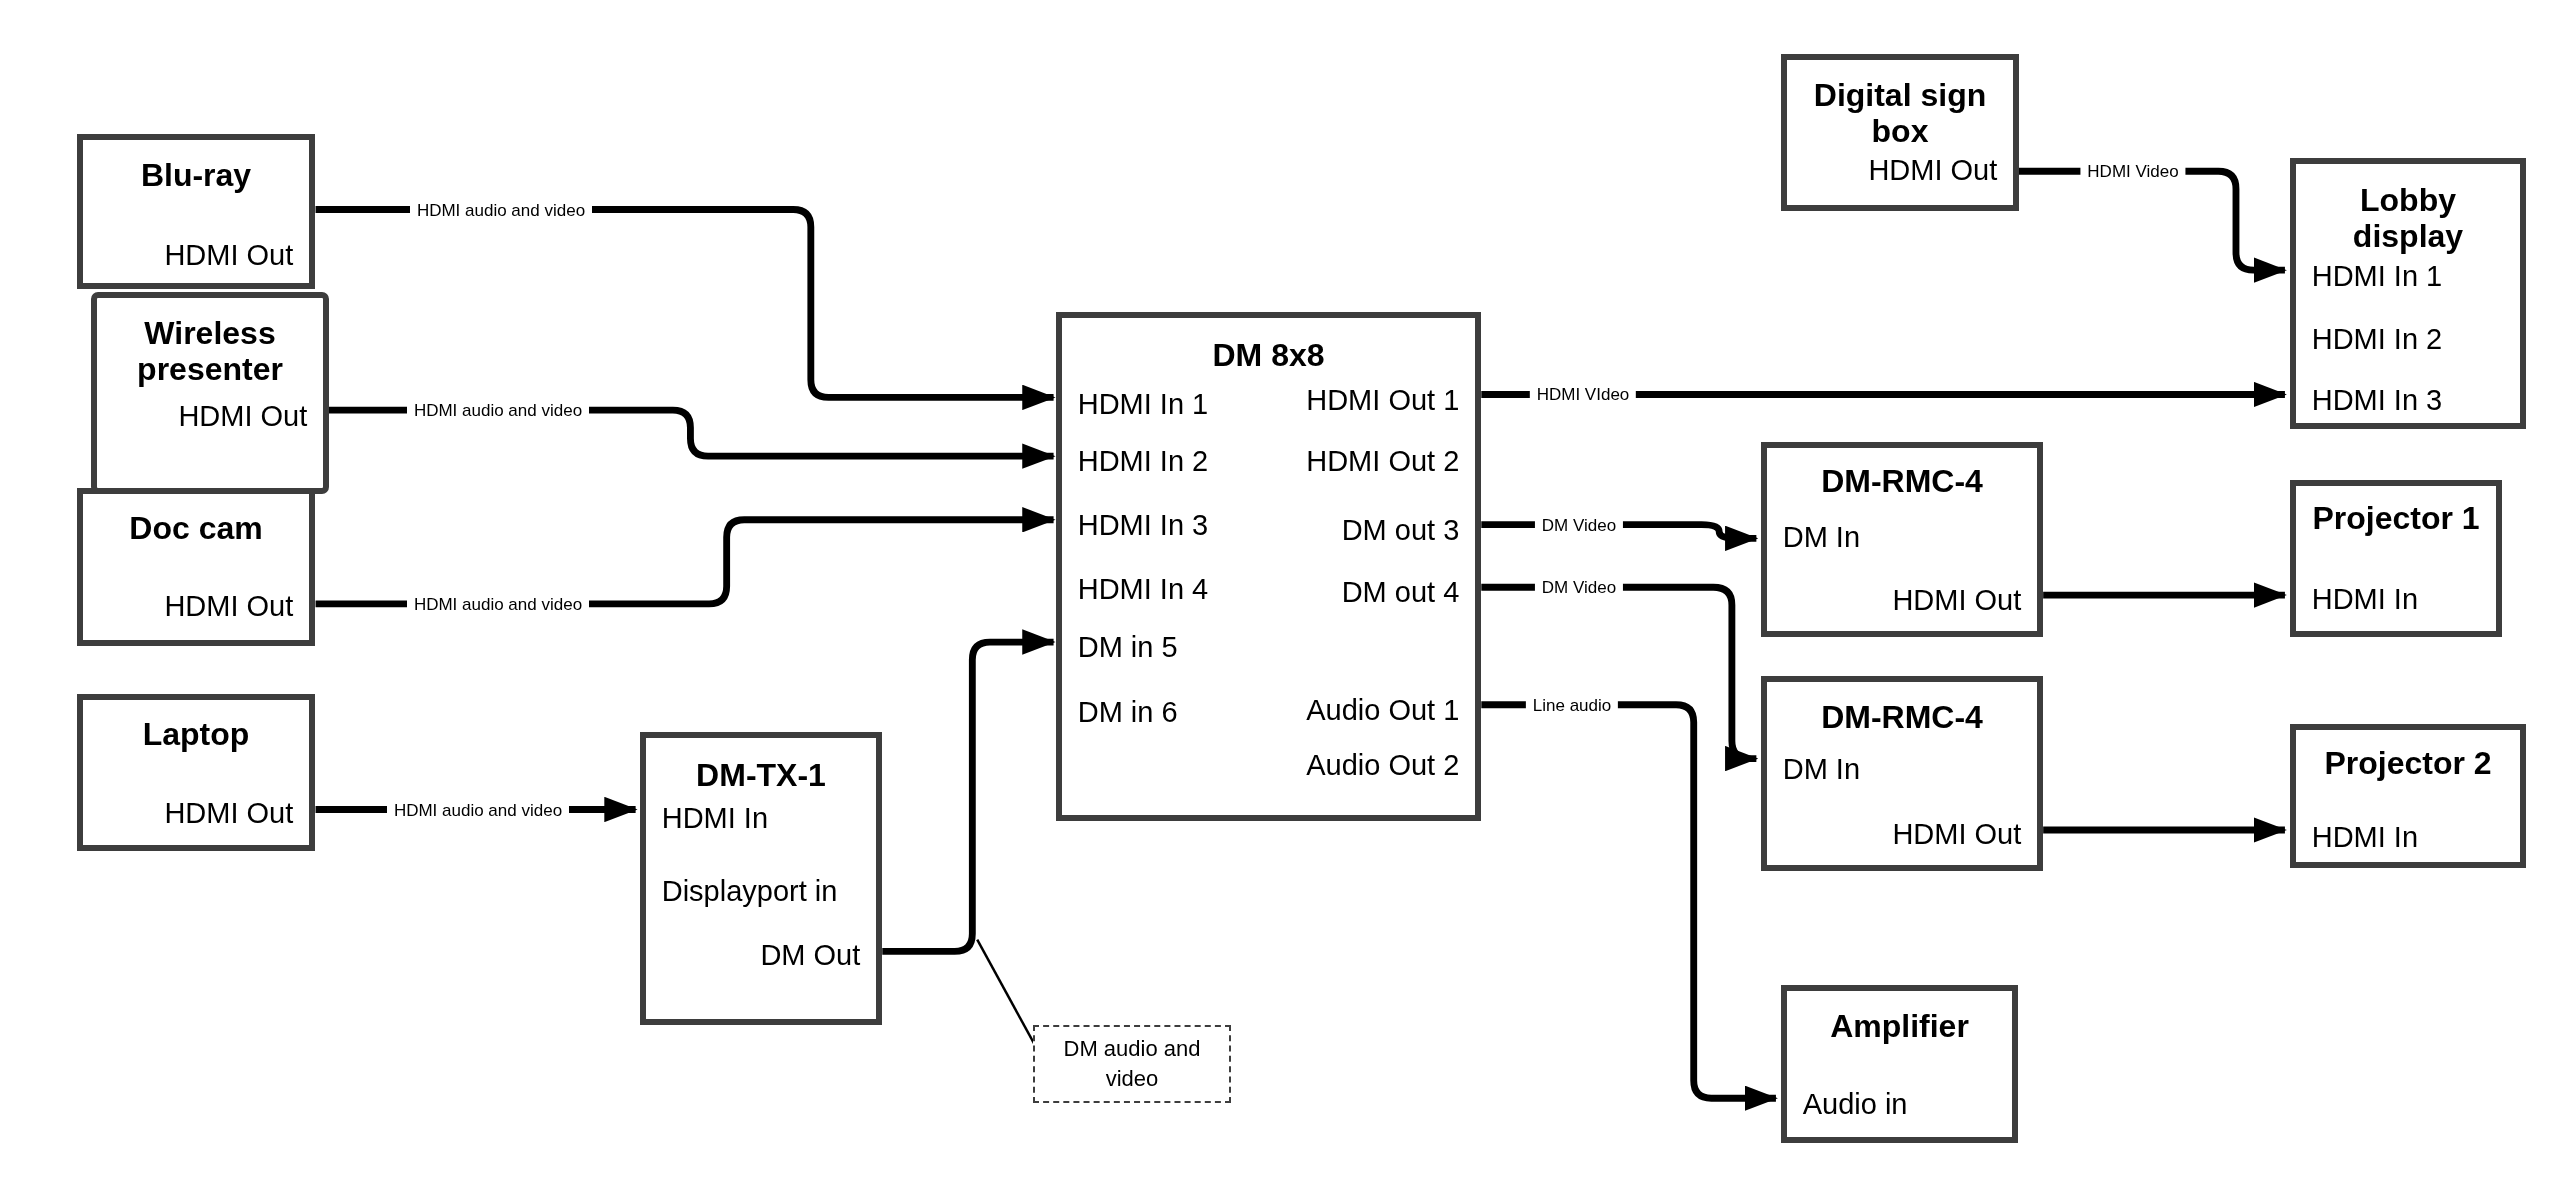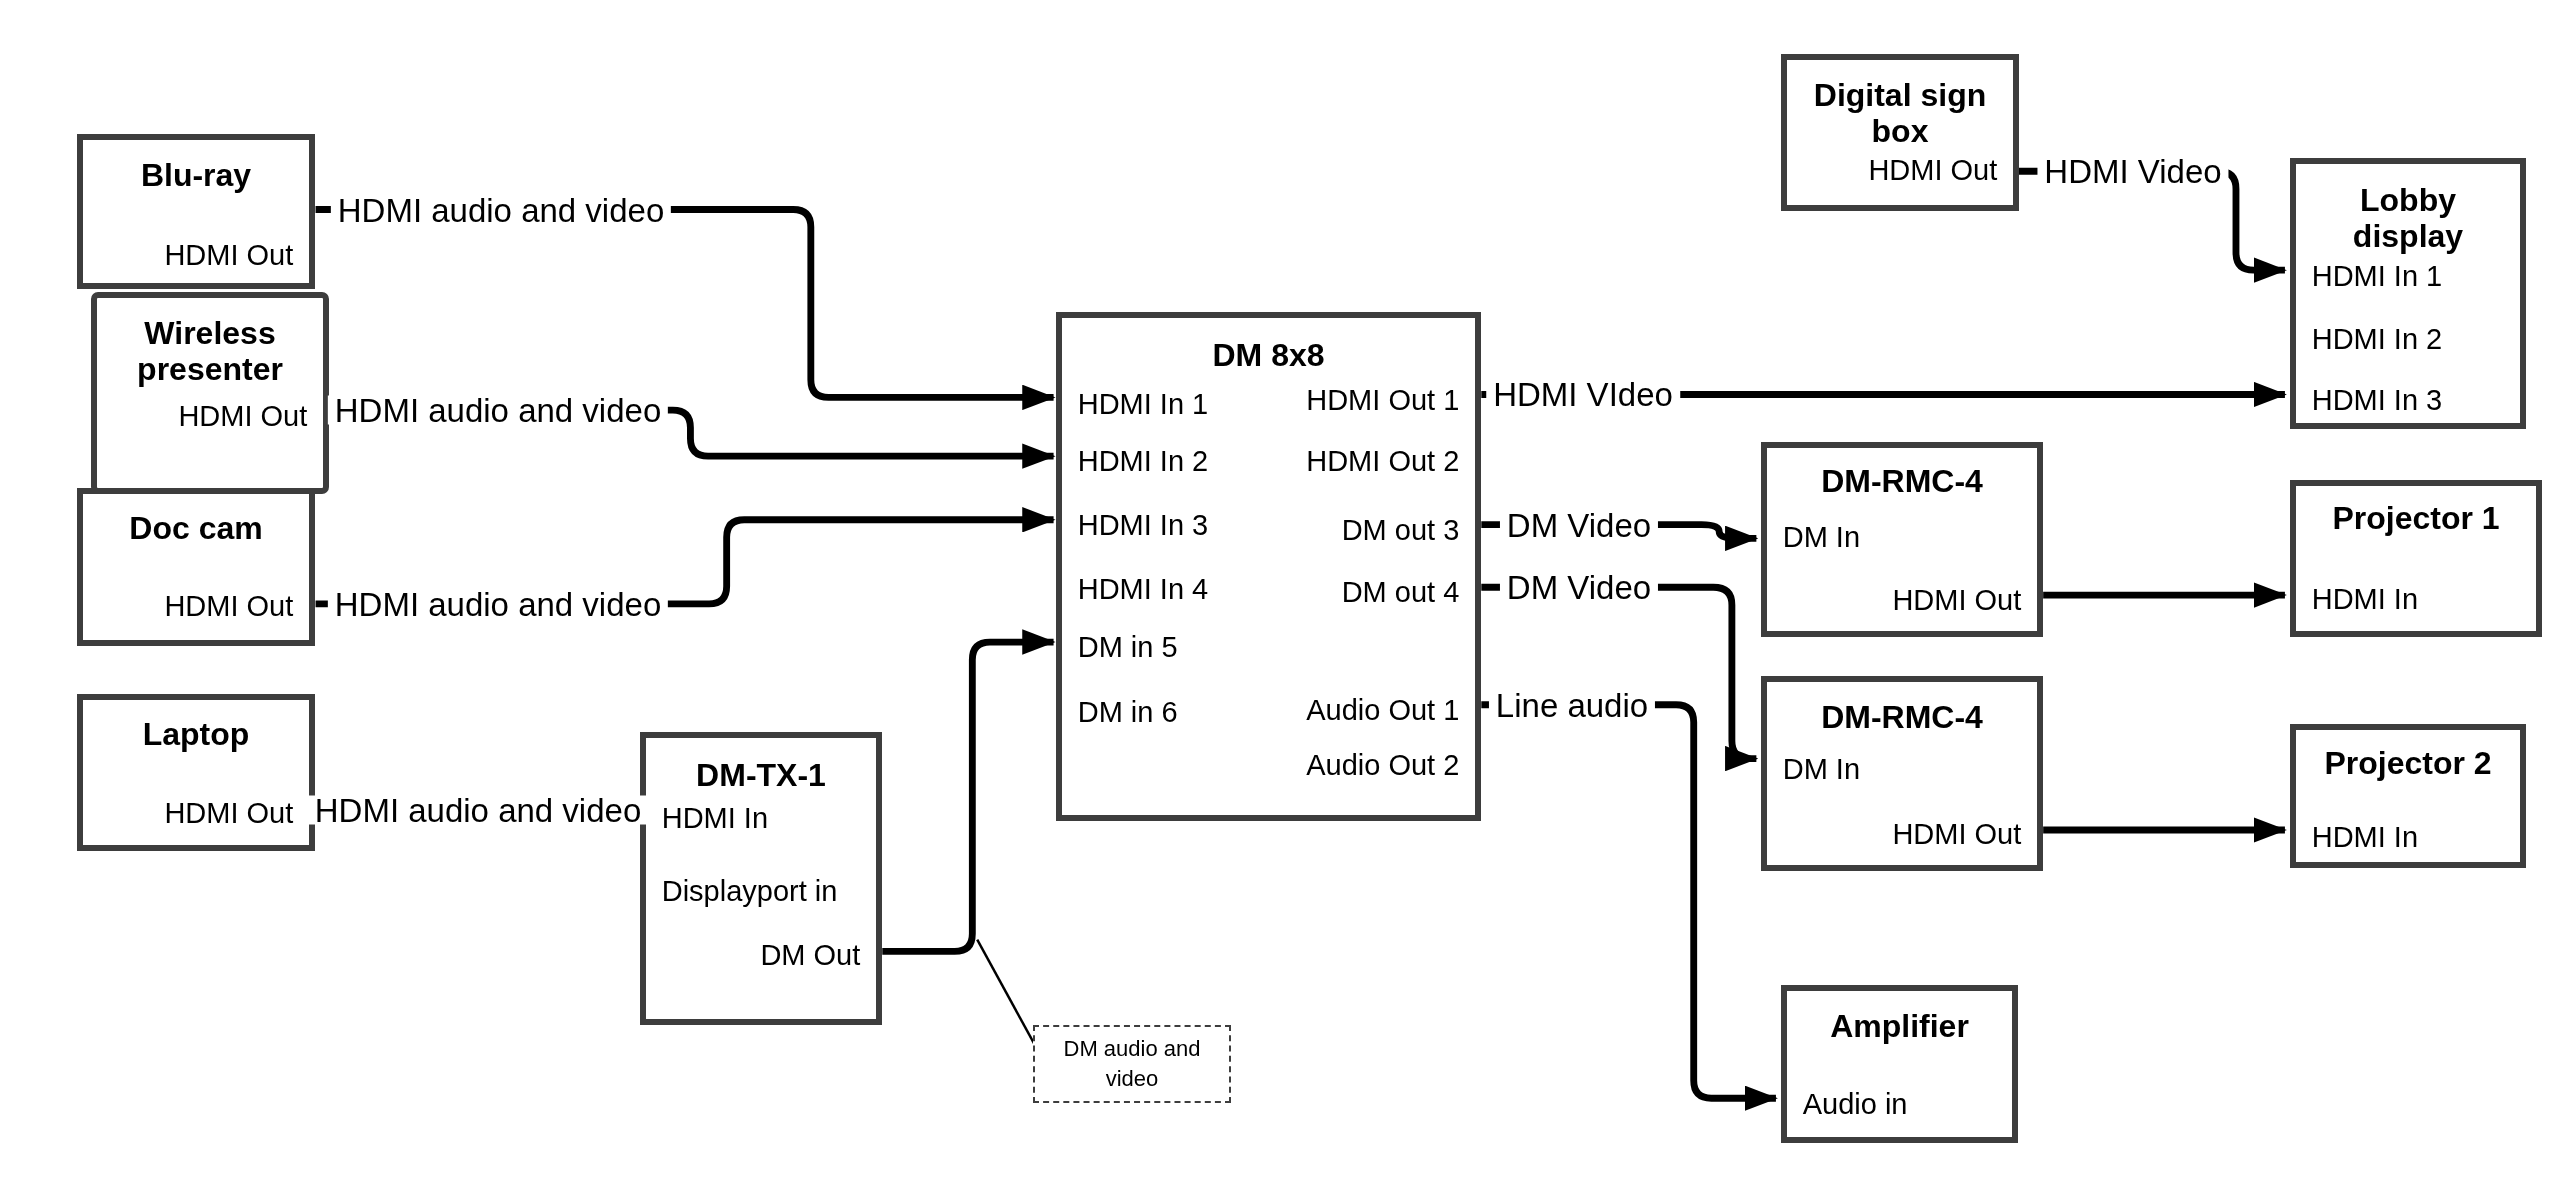--- a/index.html
+++ b/index.html
@@ -35,21 +35,21 @@
     line-height: 33px;
     white-space: nowrap;
   }
   .port.pleft  { left: 15.7px; text-align: left; }
   .port.pright { right: 15.7px; text-align: right; }
 
   .wire-label {
     position: absolute;
     transform: translate(-50%, -50%);
     background: #ffffff;
-    font-size: 33px;
+    font-size: 17px;
     line-height: 29px;
     padding: 0 6.9px;
     white-space: nowrap;
   }
   .annotation {
     position: absolute;
     box-sizing: border-box;
     border: 2.9px dashed #3d3d3d;
     background: #ffffff;
     text-align: center;
@@ -138,21 +138,21 @@
     <div class="port pleft" style="top:159px;">HDMI In 2</div>
     <div class="port pleft" style="top:220px;">HDMI In 3</div>
   </div>
 
   <div class="box" style="left:1761px;top:442px;width:282px;height:195px;">
     <div class="title" style="margin-top:13.7px;">DM-RMC-4</div>
     <div class="port pleft" style="top:73px;">DM In</div>
     <div class="port pright" style="top:136px;">HDMI Out</div>
   </div>
 
-  <div class="box" style="left:2290px;top:480px;width:252px;height:157px;">
+  <div class="box" style="left:2290px;top:480px;width:212px;height:157px;">
     <div class="title" style="margin-top:12.7px;">Projector 1</div>
     <div class="port pleft" style="top:97px;">HDMI In</div>
   </div>
 
   <div class="box" style="left:1761px;top:676px;width:282px;height:195px;">
     <div class="title" style="margin-top:15.7px;">DM-RMC-4</div>
     <div class="port pleft" style="top:71px;">DM In</div>
     <div class="port pright" style="top:136px;">HDMI Out</div>
   </div>
 

